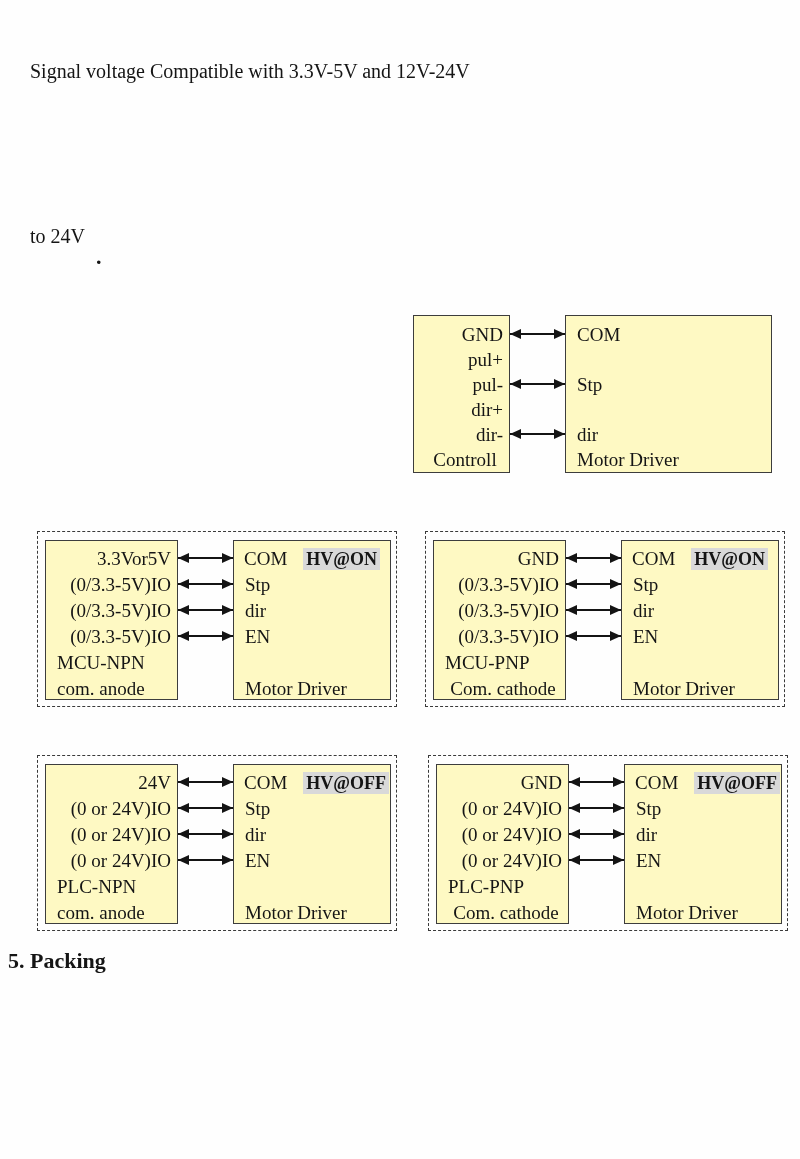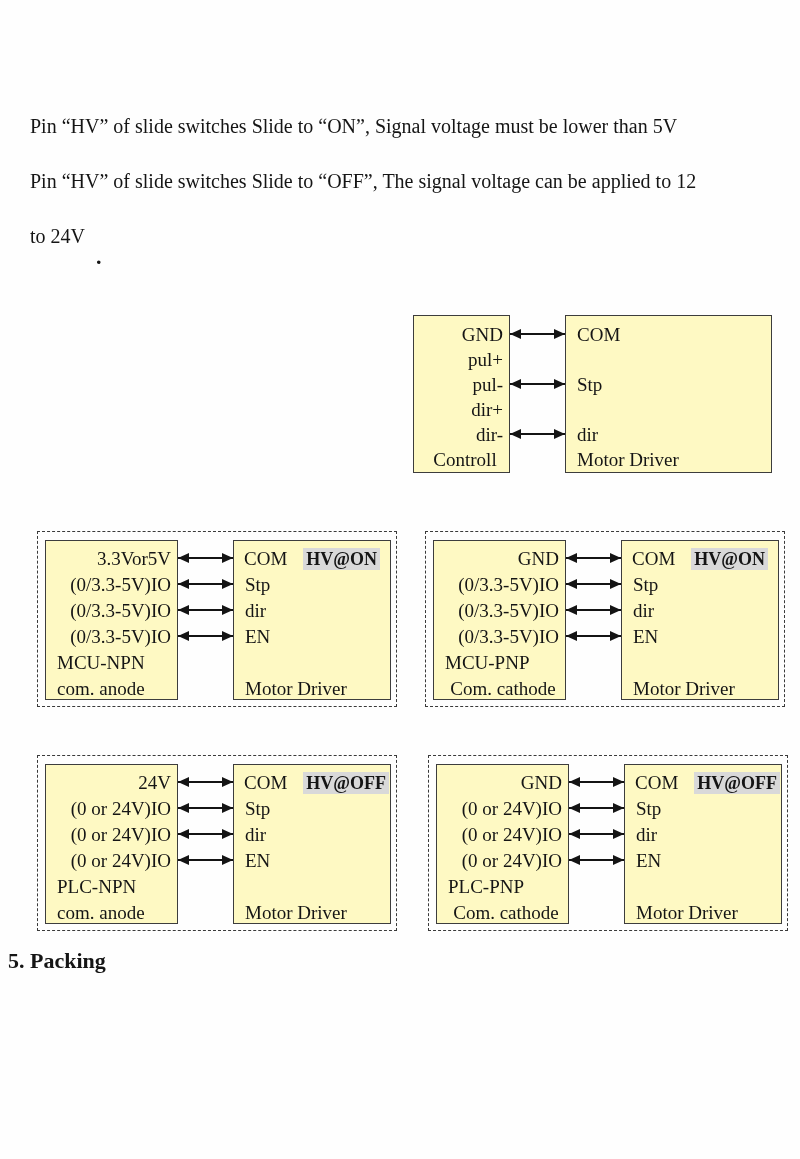--- a/index.html
+++ b/index.html
@@ -62,22 +62,21 @@
   .ptable .c1 { width:102px; text-align:center; }
   .ptable .c2 { width:113px; text-align:center; }
   .ptable .c3 { text-align:left; padding-left:12px; }
 </style>
 </head>
 <body>
 
 <div class="page">
 
 
-  <div class="para" style="top:115px">Pin “HV” of slide switches Slide to “ON”, Signal voltage must be lower than 5V</div>
-  <div class="para" style="top:170px">Pin “HV” of slide switches Slide to “OFF”, The signal voltage can be applied to 12</div>
+  <div class="para" style="top:60px">Signal voltage Compatible with 3.3V-5V and 12V-24V</div>
   <div class="para" style="top:225px">to 24V</div>
   <div class="stray">.</div>
 
   <div class="top-diagram">
     <div class="sbox lbx">
       <div class="row ra">GND</div>
       <div class="row ra">pul+</div>
       <div class="row ra">pul-</div>
       <div class="row ra">dir+</div>
       <div class="row ra">dir-</div>

